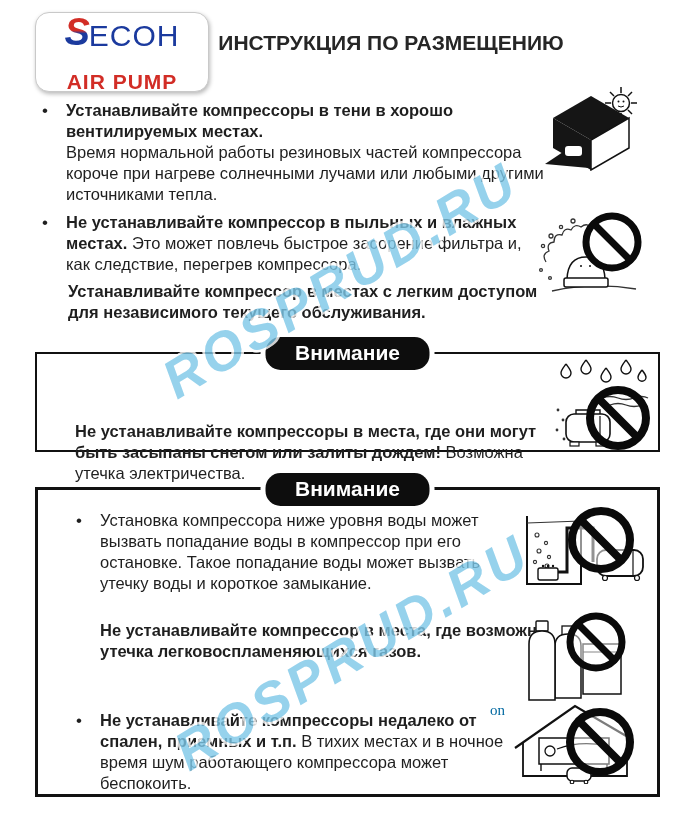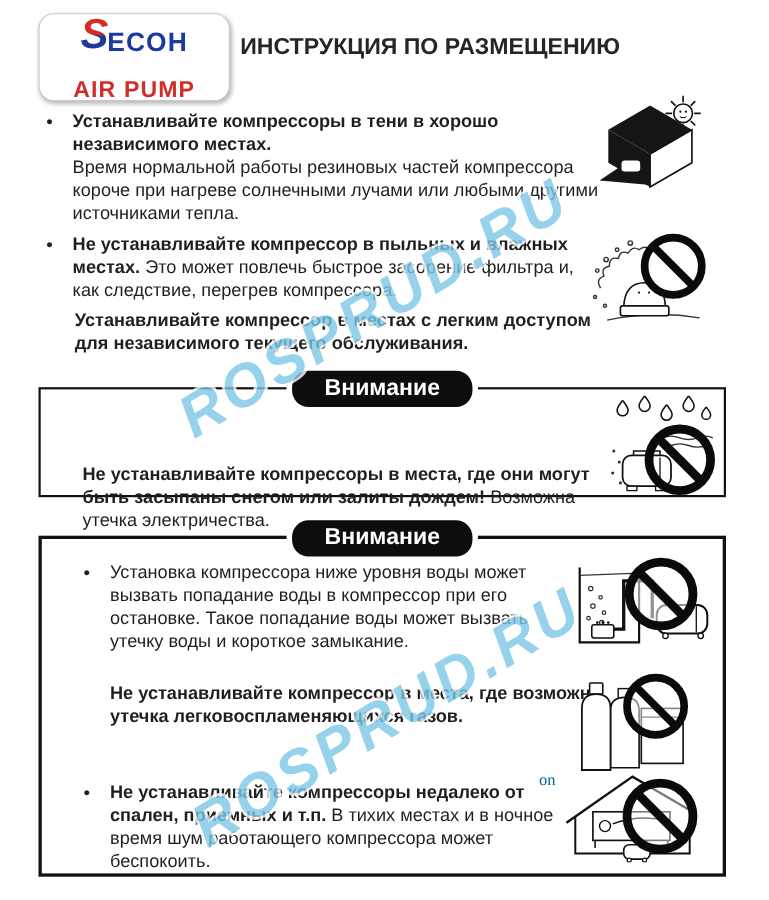--- a/index.html
+++ b/index.html
@@ -9,21 +9,21 @@
   .logo{position:absolute;left:35px;top:12px;width:172px;height:78px;background:#fff;
         border:1px solid #c9c9c9;border-radius:14px;box-shadow:1px 2px 4px rgba(0,0,0,.28);
         display:flex;flex-direction:column;align-items:center;justify-content:center;line-height:1;}
   .logo-line1{display:flex;align-items:flex-end;}
   .logo-s{font-size:38px;font-weight:bold;font-style:italic;color:#d22d26;margin-right:-1px;}
   @supports ((-webkit-background-clip:text)){
     .logo-s{background:linear-gradient(180deg,#d22d26 46%,#1b3a9e 54%);
             -webkit-background-clip:text;background-clip:text;
             -webkit-text-fill-color:transparent;color:transparent;}
   }
-  .logo-rest{font-size:24px;font-weight:bold;color:#1b3a9e;letter-spacing:1px;}
+  .logo-rest{font-size:30px;font-weight:normal;color:#1b3a9e;letter-spacing:1px;}
   .logo-sub{font-size:21px;font-weight:bold;color:#d22d26;letter-spacing:1px;margin-top:20px;}
   .doc-title{position:absolute;left:210px;top:30px;width:362px;text-align:center;
              font-size:21px;font-weight:bold;color:#262626;line-height:26px;}
   
   .item{position:absolute;font-size:16.5px;line-height:21px;}
   .item .dot{position:absolute;left:0;top:0;font-size:17px;}
   .item .txt{display:block;padding-left:24px;}
   .b{font-weight:bold;}
   .blk{display:block;}
   
@@ -58,21 +58,21 @@
     </div>
     <div class="logo-sub">AIR PUMP</div>
   </div>
   <div class="doc-title">
     <span class="blk">ИНСТРУКЦИЯ ПО РАЗМЕЩЕНИЮ</span>
   </div>
 
   <div class="item" style="left:42px;top:100px;width:505px;">
     <span class="dot">•</span>
     <span class="txt">
-      <span class="b blk">Устанавливайте компрессоры в тени в хорошо независимого местах.</span>
+      <span class="b blk">Устанавливайте компрессоры в тени в хорошо вентилируемых местах.</span>
       <span>Время нормальной работы резиновых частей компрессора короче при нагреве солнечными лучами или любыми другими источниками тепла.</span>
     </span>
   </div>
   <div class="illus" style="left:543px;top:86px;">
     <svg width="105" height="85" viewBox="0 0 105 85" xmlns="http://www.w3.org/2000/svg">
       <g stroke="#111" stroke-width="1.5" fill="#fff">
         <circle cx="78" cy="17" r="8.5"></circle>
         <line x1="78" y1="7" x2="78" y2="1"></line>
           <line x1="78" y1="27" x2="78" y2="33"></line>
         <line x1="68" y1="17" x2="62" y2="17"></line>

